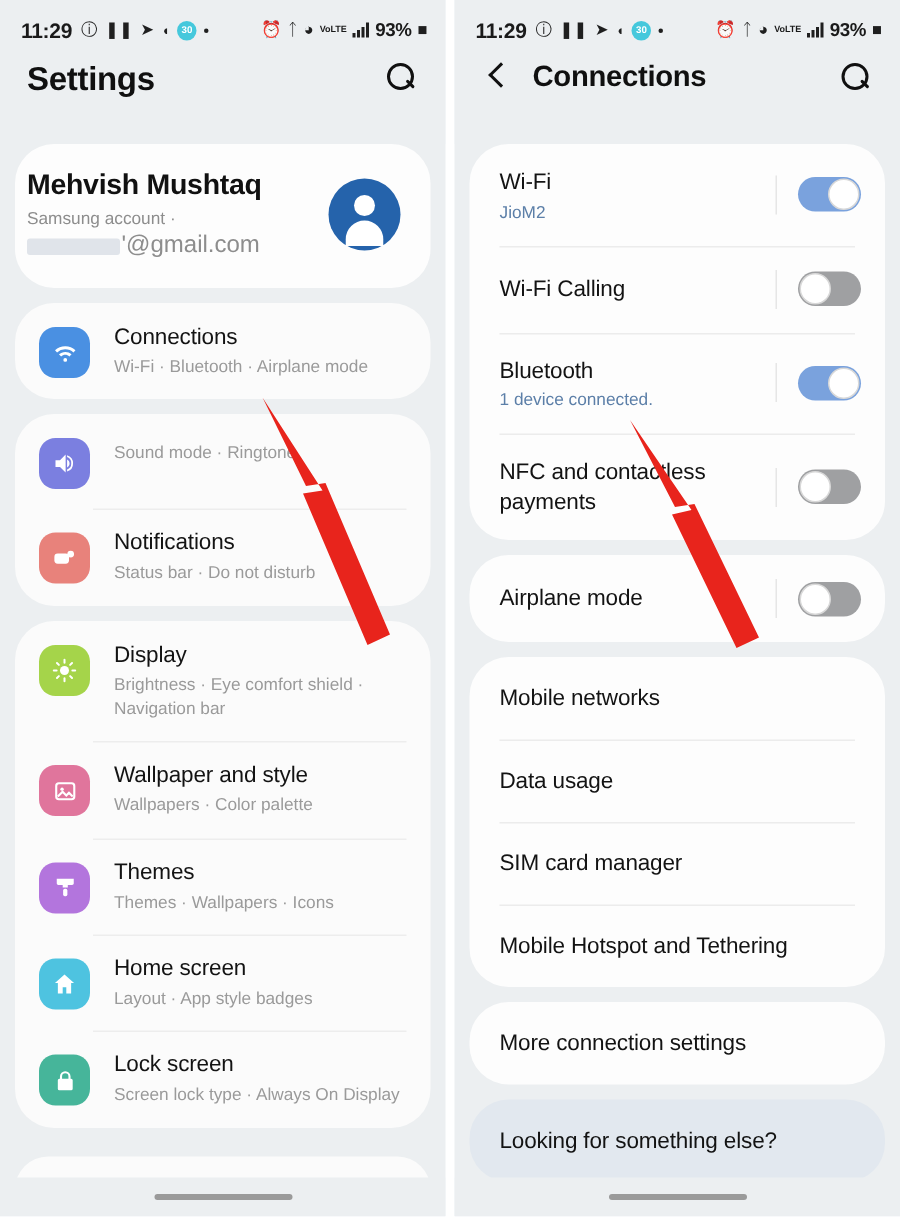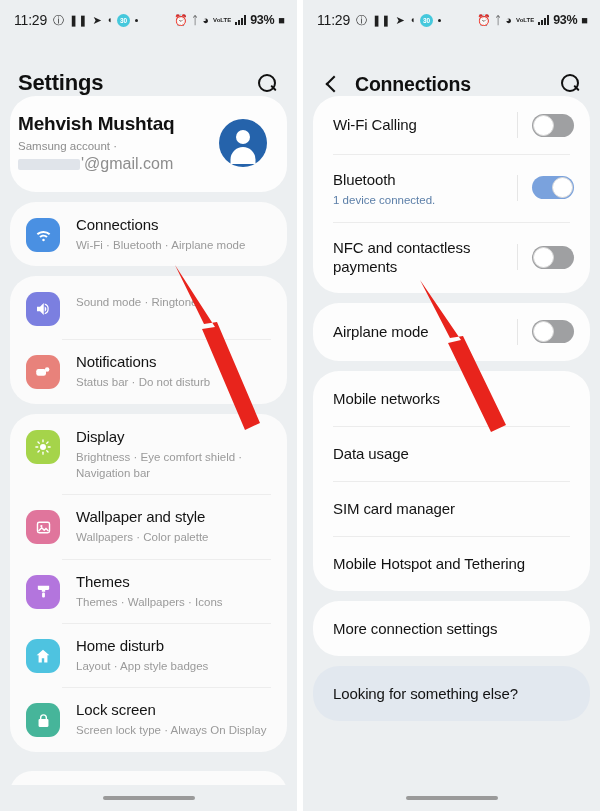--- a/index.html
+++ b/index.html
@@ -19,42 +19,42 @@
   .gap { width: 6px; height: 811px; background: #ffffff; }
 
   
   .statusbar {
     height: 40px;
     display: flex; align-items: center;
     padding: 0 12px 0 14px;
     background: #eceff1;
     font-size: 13.5px; color: #1a1a1a;
   }
-  .sb-time { font-weight: 400; letter-spacing: -0.2px; font-size: 14px; }
+  .sb-time { font-weight: 700; letter-spacing: -0.2px; font-size: 14px; }
   .sb-left-icons { display: flex; align-items: center; gap: 5px; margin-left: 6px; }
   .sb-right { margin-left: auto; display: flex; align-items: center; gap: 4px; }
   .sb-ic { font-size: 11px; line-height: 1; color: #1f1f1f; display:inline-block; }
   .sb-ic.tiny { font-size: 9px; }
   .sb-badge {
     width: 13px; height: 13px; border-radius: 50%;
     background: #45c8dc; color: #fff;
     font-size: 6.5px; display: flex; align-items: center; justify-content: center;
     font-weight: bold;
   }
   .sb-dot { width: 3px; height: 3px; border-radius: 50%; background: #1f1f1f; }
   .sb-batt { font-size: 12.5px; font-weight: 600; letter-spacing: -0.3px; }
   .sb-vo { font-size: 6px; line-height:6px; text-align:center; font-weight:bold; }
   .sb-bars { display:flex; align-items:flex-end; gap:1px; height:10px; }
   .sb-bars i { width:2px; background:#1f1f1f; display:block; }
   .sb-bars i:nth-child(1){height:3px} .sb-bars i:nth-child(2){height:5px}
   .sb-bars i:nth-child(3){height:7px} .sb-bars i:nth-child(4){height:10px}
 
   
   .header {
-    height: 56px; display: flex; align-items: flex-end;
+    height: 56px; display: flex; align-items: flex-start;
     padding: 0 18px; background: #eceff1;
   }
   .header-title { font-size: 22px; font-weight: 700; color: #101010; letter-spacing: -0.2px; }
   .header-title.small { font-size: 19.5px; }
   .back-chevron {
     width: 22px; height: 22px; margin-right: 12px;
     position: relative; flex: 0 0 auto; cursor: pointer;
   }
   .back-chevron::before {
     content: ""; position: absolute; left: 7px; top: 4px;
@@ -313,21 +313,21 @@
           <div class="ssub">Themes  ·  Wallpapers  ·  Icons</div>
         </div>
       </div>
       <div class="srow">
         <div class="sicon" style="background:#4ec3e0">
           <svg class="g" width="18" height="18" viewBox="0 0 24 24" fill="#fff">
               <path d="M12 3.5L3.5 11h2.6v9.5h4.3v-5.6h3.2v5.6h4.3V11h2.6L12 3.5z"></path>
             </svg>
         </div>
         <div class="stext">
-          <div class="stitle">Home disturb</div>
+          <div class="stitle">Home screen</div>
           <div class="ssub">Layout  ·  App style badges</div>
         </div>
       </div>
       <div class="srow">
         <div class="sicon" style="background:#46b59a">
           <svg class="g" width="17" height="17" viewBox="0 0 24 24" fill="#fff">
               <path d="M7 10V8a5 5 0 0110 0v2h.5A1.5 1.5 0 0119 11.5v8A1.5 1.5 0 0117.5 21h-11A1.5 1.5 0 015 19.5v-8A1.5 1.5 0 016.5 10H7zm2 0h6V8a3 3 0 00-6 0v2z"></path>
             </svg>
         </div>
         <div class="stext">
@@ -378,20 +378,30 @@
       </span>
     </div>
 
     <div class="header">
       <span class="back-chevron"></span>
       <span class="header-title small">Connections</span>
       <span class="search-icon"></span>
     </div>
 
     <div class="card white">
+      <div class="crow">
+        <div class="ctext">
+          <div class="ctitle">Wi-Fi</div>
+          <div class="csub">JioM2</div>
+        </div>
+        <div class="divider-v"></div>
+        <div class="toggle on">
+            <span class="knob"></span>
+          </div>
+      </div>
 
       <div class="crow">
         <div class="ctext">
           <div class="ctitle">Wi-Fi Calling</div>
         </div>
         <div class="divider-v"></div>
         <div class="toggle off">
             <span class="knob"></span>
           </div>
       </div>

